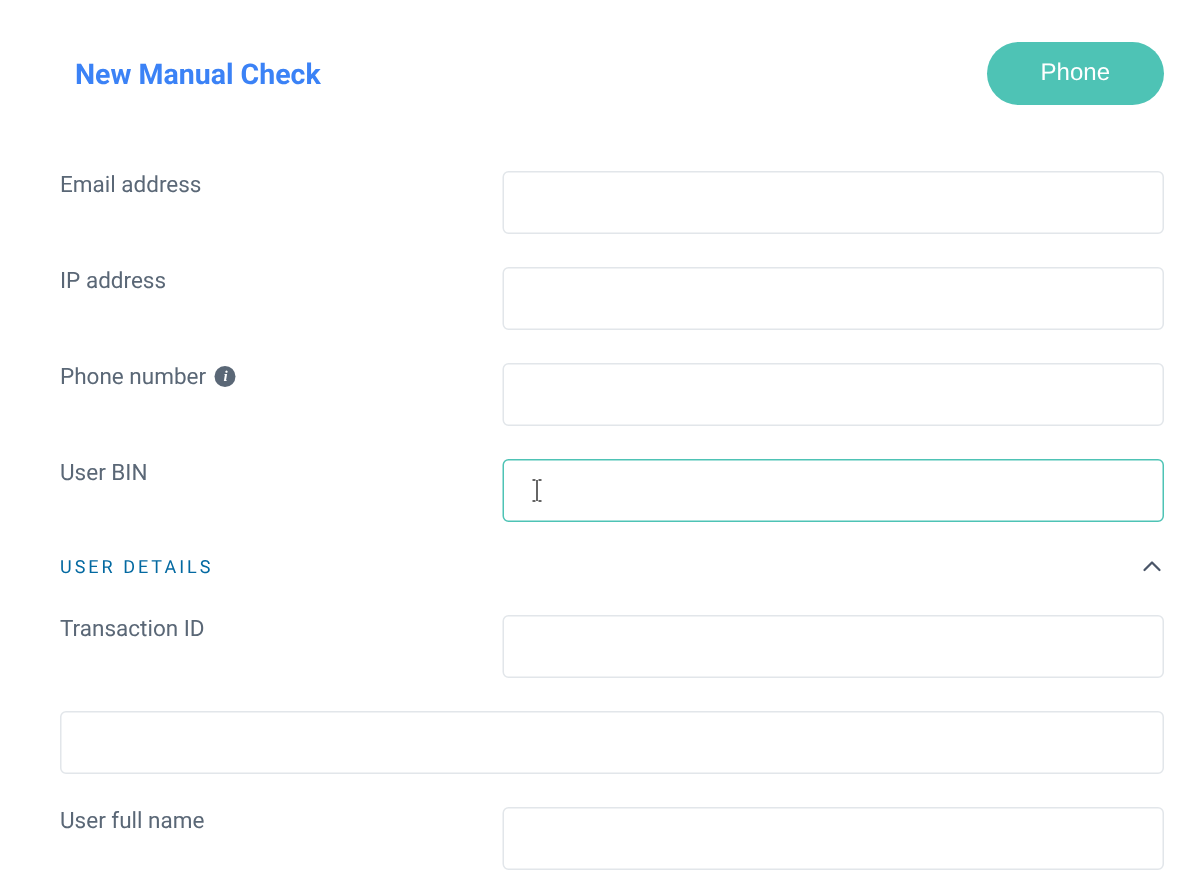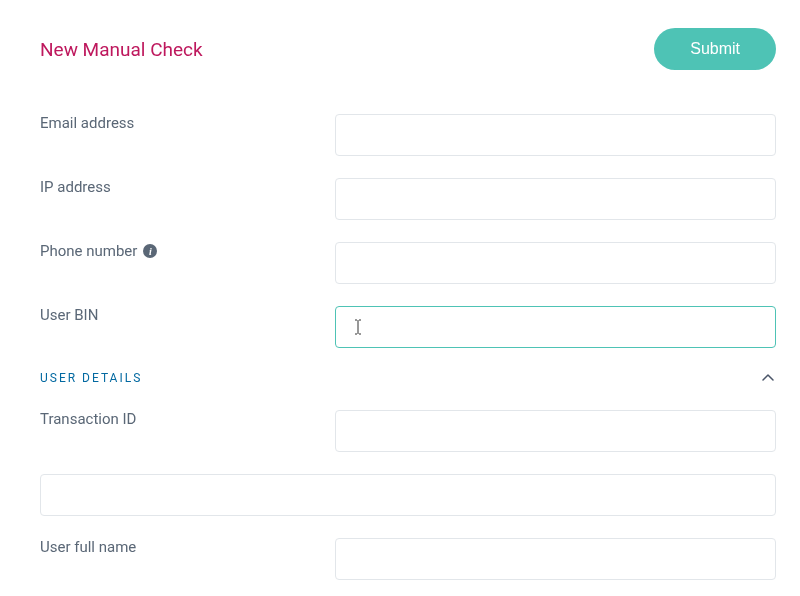--- a/index.html
+++ b/index.html
@@ -17,22 +17,23 @@
       overflow: hidden;
     }
     .header-row {
       display: flex;
       justify-content: space-between;
       align-items: center;
       margin-bottom: 44px;
     }
     .page-title {
       font-size: 19px;
-      font-weight: 400;
-      color: #be185d;
+      font-weight: 700;
+      color: #3b82f6;
+      margin-left: 10px;
     }
     .submit-btn {
       background: #4ec3b5;
       color: #ffffff;
       border: none;
       border-radius: 22px;
       padding: 12px 36px;
       font-size: 16px;
       font-weight: 400;
       cursor: pointer;
@@ -117,21 +118,21 @@
       font-size: 14px;
       color: #333;
       pointer-events: none;
     }
   </style>
 </head>
 <body>
 
 <div class="header-row">
   <div class="page-title">New Manual Check</div>
-  <button class="submit-btn">Submit</button>
+  <button class="submit-btn">Phone</button>
 </div>
 
 <div class="form-row">
   <div class="form-label">Email address</div>
   <input class="form-input" type="text" value="" style="">
 </div>
 
 <div class="form-row">
   <div class="form-label">IP address</div>
   <input class="form-input" type="text" value="" style="">

